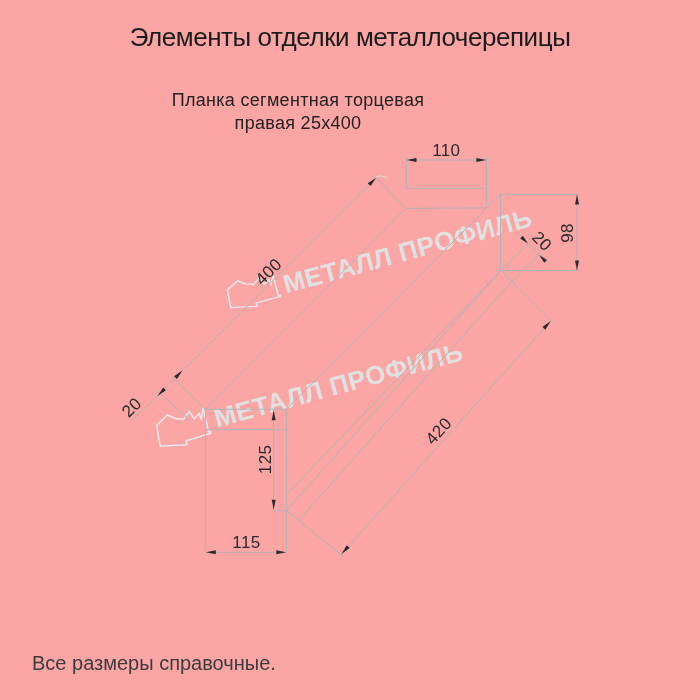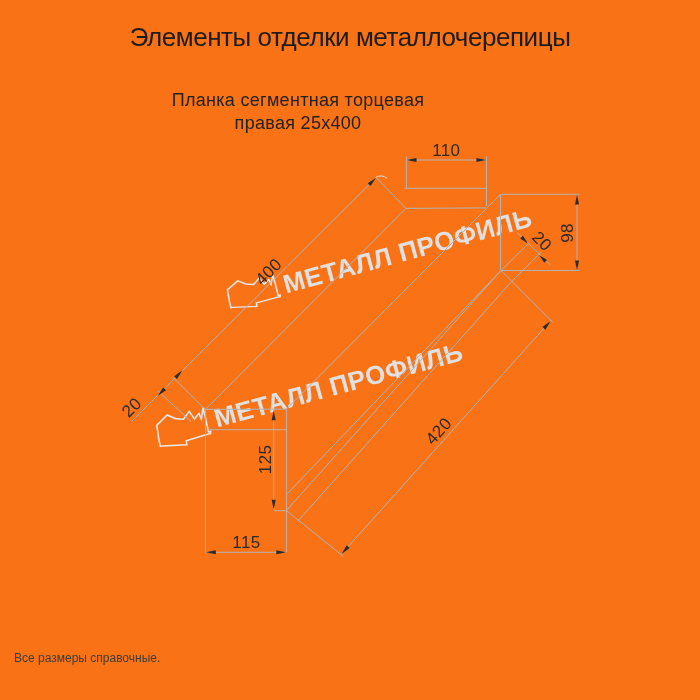--- a/index.html
+++ b/index.html
@@ -1,21 +1,21 @@
 <!DOCTYPE html>
 <html><head>
 <meta charset="utf-8">
 <style>
   html,body{margin:0;padding:0;background:#ffffff;}
-  #page{position:relative;width:700px;height:700px;background:#f97316;overflow:hidden;
+  #page{position:relative;width:700px;height:700px;background:#fca5a5;overflow:hidden;
         font-family:"Liberation Sans", sans-serif;}
   .title{position:absolute;left:0;top:22.5px;width:700px;text-align:center;
          font-size:26px;color:#1c1c1c;letter-spacing:-0.45px;line-height:1.1;}
   .sub{position:absolute;left:0;width:596px;text-align:center;font-size:18px;color:#222;}
-  .foot{position:absolute;left:14px;font-size:12px;color:#3c3c3c;line-height:1.1;}
+  .foot{position:absolute;left:32px;font-size:20px;color:#3c3c3c;line-height:1.1;}
 </style>
 </head>
 <body>
 <div id="page">
 
   <div class="title">Элементы отделки металлочерепицы</div>
 
   <div class="sub" style="top:89.5px;letter-spacing:0.3px;">Планка сегментная торцевая</div>
 
   <div class="sub" style="top:113px;letter-spacing:0.3px;">правая 25х400</div>

